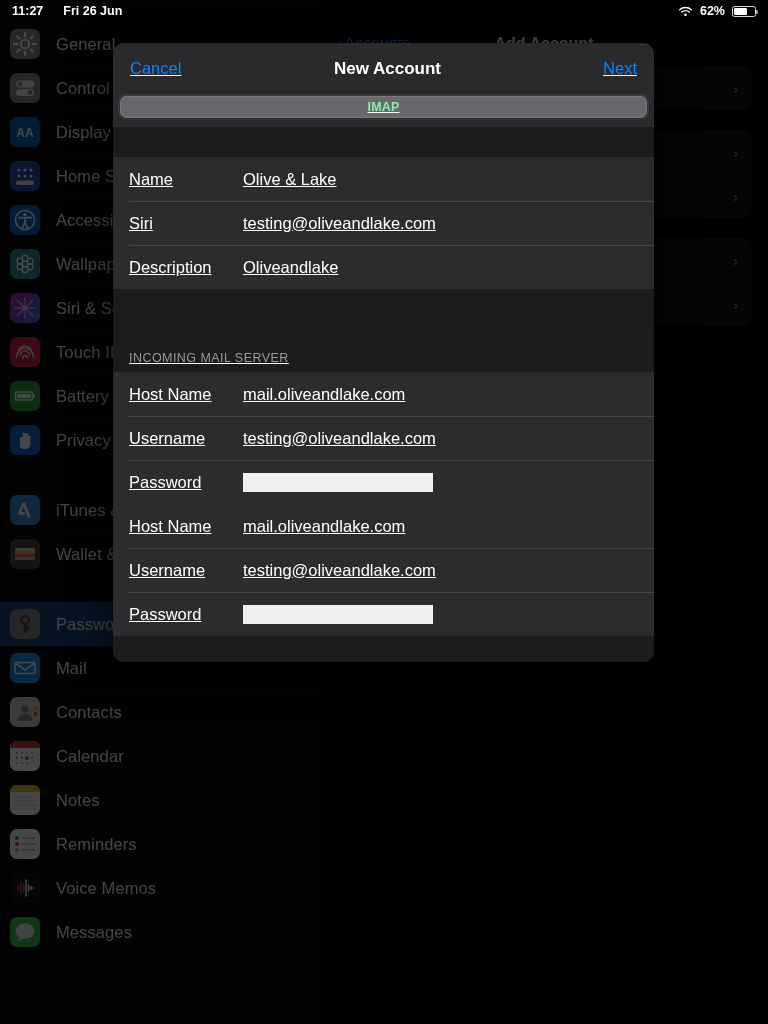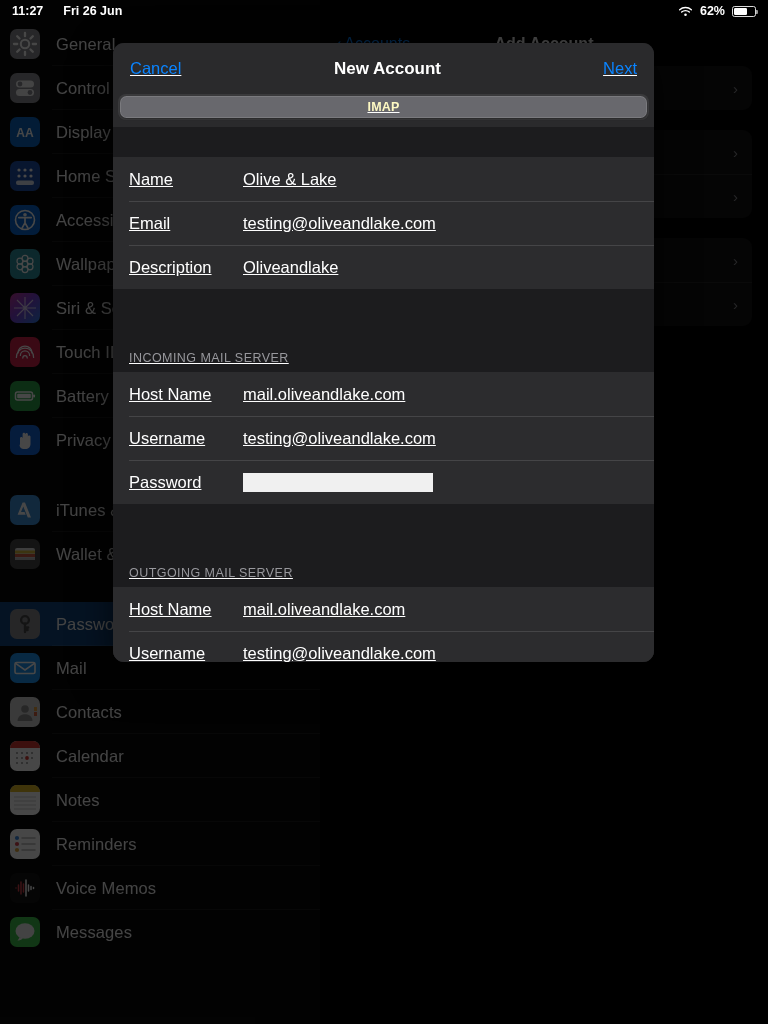--- a/index.html
+++ b/index.html
@@ -111,21 +111,21 @@
     font-size:17px; font-weight:700; color:#fff; pointer-events:none;
   }
   .modal-next { margin-left:auto; font-size:16.5px; color:#0a84ff; }
 
   .seg-wrap { padding:0 5px 7px 5px; background:#2a2a2c; flex:none; }
   .seg {
     display:flex; background:#3a3a3c; border-radius:8px; padding:2px; height:26px;
   }
   .seg-item {
     flex:1; display:flex; align-items:center; justify-content:center;
-    font-size:12.5px; font-weight:600; color:#fef9c3; border-radius:6.5px;
+    font-size:12.5px; font-weight:600; color:#86efac; border-radius:6.5px;
     letter-spacing:.2px;
   }
   .seg-item.active {
     background:#68686d; box-shadow:0 1px 2px rgba(0,0,0,.35);
     border:.5px solid rgba(255,255,255,.12);
   }
 
   .form { flex:1; overflow:hidden; background:#1c1c1e; }
   .spacer { height:30px; background:#1c1c1e; }
   .sec-hdr {
@@ -515,21 +515,21 @@
   <div class="form">
 
     <div class="spacer"></div>
 
     <div>
       <div class="frow">
         <span class="flabel lbl-w">Name</span>
         <span class="fvalue">Olive &amp; Lake</span>
       </div>
       <div class="frow">
-        <span class="flabel lbl-w">Email</span>
+        <span class="flabel lbl-w">Siri</span>
         <span class="fvalue">testing@oliveandlake.com</span>
       </div>
       <div class="frow">
         <span class="flabel lbl-w">Description</span>
         <span class="fvalue">Oliveandlake</span>
       </div>
     </div>
 
     <div class="sec-hdr">INCOMING MAIL SERVER</div>
 
@@ -541,21 +541,20 @@
       <div class="frow">
         <span class="flabel lbl-w">Username</span>
         <span class="fvalue">testing@oliveandlake.com</span>
       </div>
       <div class="frow">
         <span class="flabel lbl-w">Password</span>
         <span class="redact"></span>
       </div>
     </div>
 
-    <div class="sec-hdr">OUTGOING MAIL SERVER</div>
 
     <div>
       <div class="frow">
         <span class="flabel lbl-w">Host Name</span>
         <span class="fvalue">mail.oliveandlake.com</span>
       </div>
       <div class="frow">
         <span class="flabel lbl-w">Username</span>
         <span class="fvalue">testing@oliveandlake.com</span>
       </div>

